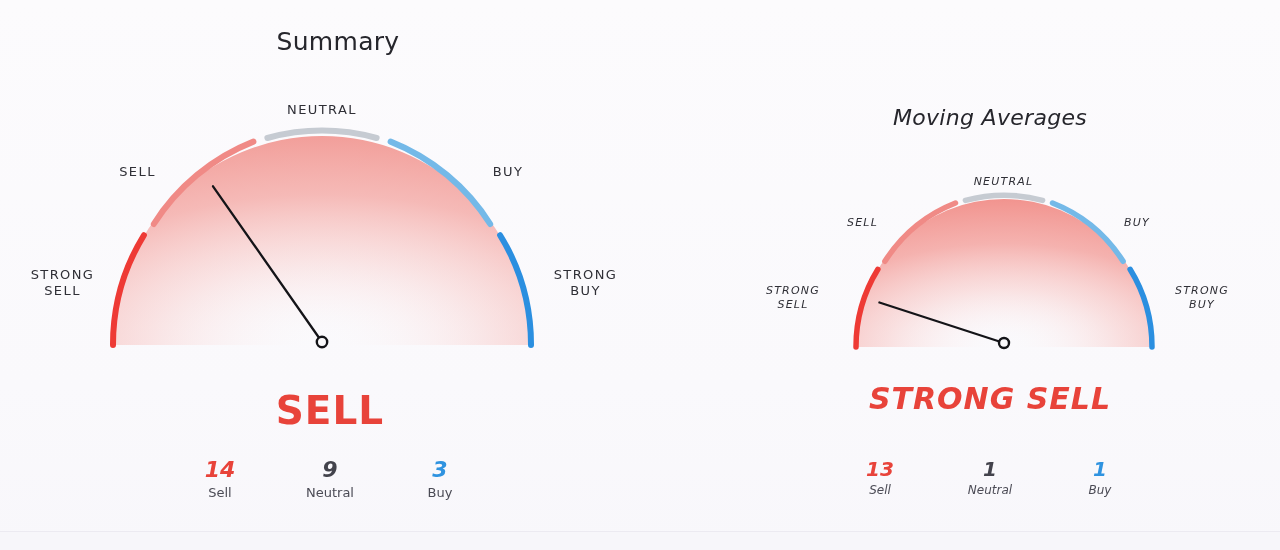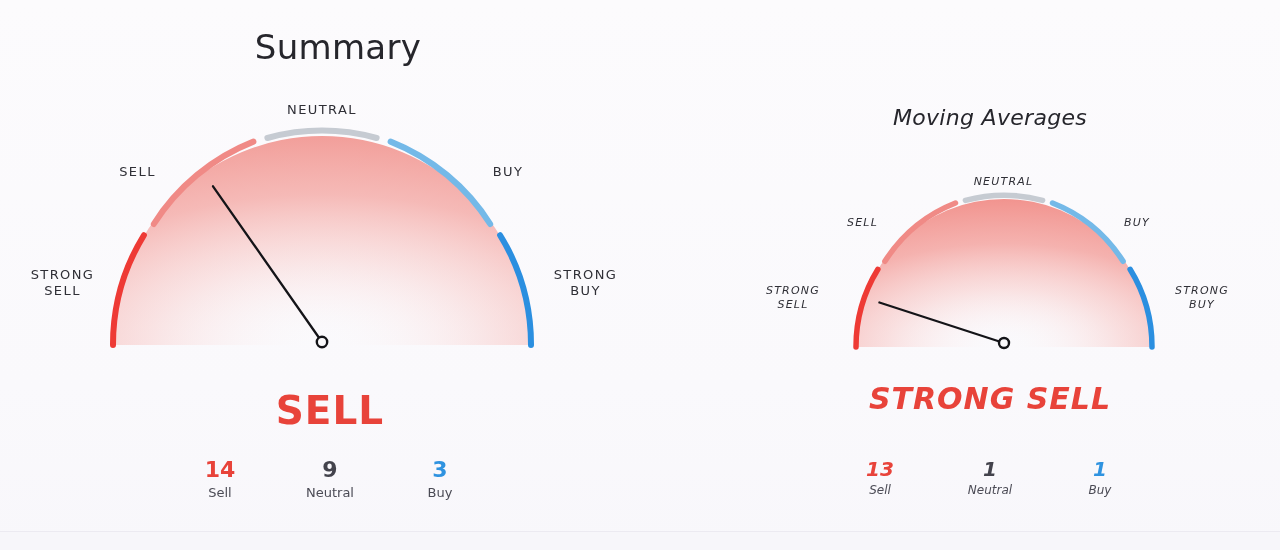--- a/index.html
+++ b/index.html
@@ -52,21 +52,21 @@
     position: absolute;
     text-align: center;
     color: #26262c;
     font-weight: 400;
     white-space: nowrap;
     letter-spacing: 0.3px;
   }
   .panel-left .gauge-title {
     left: 16px; right: 0;
     top: 27px;
-    font-size: 34px;
+    font-size: 25px;
   }
   .panel-right .gauge-title {
     left: 0; right: 0;
     top: 105px;
     font-size: 22px;
   }
 
   .gauge-svg {
     position: absolute;
     left: 0;
@@ -108,21 +108,21 @@
     color: #4b4b55;
     margin-top: 4px;
     line-height: 1.1;
   }
 
   
   .panel-left .scale-label   { font-size: 13px; }
   .panel-left .verdict       { left: 0; right: 0; top: 388px; font-size: 39px; }
   .panel-left .counts        { left: 0; right: 0; top: 458px; }
   .panel-left .count-cell    { width: 110px; }
-  .panel-left .count-value   { font-size: 22px; }
+  .panel-left .count-value   { font-size: 22px; font-style: italic; }
   .panel-left .count-label   { font-size: 13px; }
 
   
   .panel-right .scale-label  { font-size: 11px; letter-spacing: 1.2px; }
   .panel-right .verdict      { left: 0; right: 0; top: 381px; font-size: 30px; }
   .panel-right .counts       { left: 0; right: 0; top: 458px; }
   .panel-right .count-cell   { width: 110px; }
   .panel-right .count-value  { font-size: 20px; }
   .panel-right .count-label  { font-size: 12px; }
 </style>

